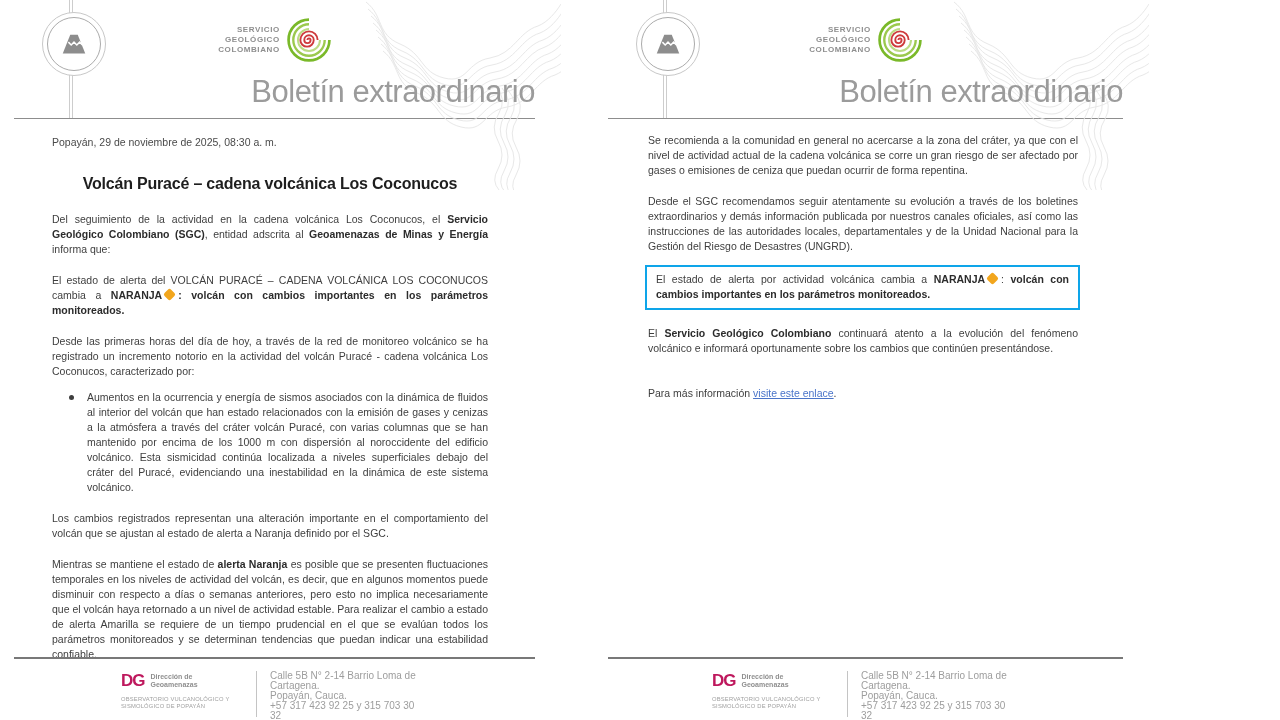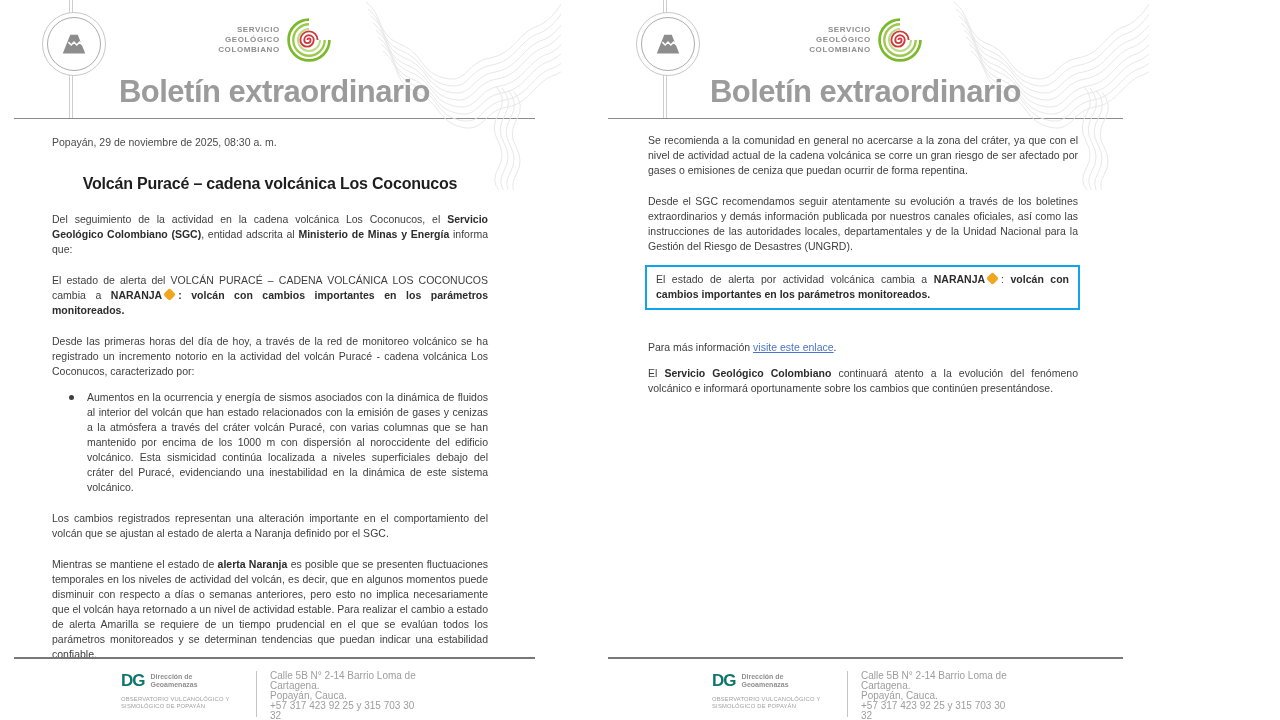--- a/index.html
+++ b/index.html
@@ -17,22 +17,22 @@
            border-left:1px solid #cdcdcd; border-right:1px solid #cdcdcd; }
   .badge { position:absolute; top:12px; left:28px; width:64px; height:64px;
            border:1px solid #c8c8c8; border-radius:50%; background:#fff;
            display:flex; align-items:center; justify-content:center; z-index:2; }
   .badge-inner { width:54px; height:54px; border:1px solid #ababab; border-radius:50%;
                  display:flex; align-items:center; justify-content:center; background:#fff; }
   .sgc-logo { position:absolute; top:16px; left:0; right:0; display:flex;
               justify-content:center; align-items:center; gap:7px; }
   .agency-name { text-align:right; font-size:8px; font-weight:bold; letter-spacing:0.6px;
                  color:#8e8e8e; line-height:10px; }
-  .page-title { position:absolute; top:74px; left:0; right:0; text-align:center;
-                font-size:31px; font-weight:bold; letter-spacing:-0.5px; color:#9b9b9b; }
+  .page-title { position:absolute; top:74px; left:0; right:0; text-align:right;
+                font-size:31px; font-weight:normal; letter-spacing:-0.5px; color:#9b9b9b; }
   .contour { position:absolute; top:0; right:-26px; z-index:0; pointer-events:none; }
 
   
   .page-body { position:absolute; top:119px; left:38px; width:436px;
                font-size:10.5px; line-height:15px; color:#3e3e3e; text-align:justify; z-index:1; }
   .date-line { margin-top:16px; text-align:left; font-size:10.5px; color:#4a4a4a; }
   .doc-heading { margin-top:26px; margin-bottom:21px; text-align:center;
                  font-size:16px; font-weight:bold; letter-spacing:-0.2px; color:#1e1e1e; }
   .para { margin-bottom:11px; }
   .para .b, .b { font-weight:bold; color:#2c2c2c; }
@@ -45,21 +45,21 @@
   .alert-box { border:2px solid #0ea5e9; padding:5px 9px 6px 9px; margin:9px -2px 16px -3px; }
   .more-info { margin-top:30px; }
   a.link { color:#4A74C9; text-decoration:underline; cursor:pointer; }
 
   
   .page-footer { position:absolute; top:657px; left:0; right:0; border-top:2px solid #787878;
                  display:flex; justify-content:center; align-items:flex-start;
                  padding-top:12px; gap:13px; background:#fff; z-index:1; }
   .dg-block { width:122px; }
   .dg-row { display:flex; align-items:center; gap:6px; }
-  .dg-mark { font-size:17px; font-weight:bold; color:#0f766e; letter-spacing:-1px; }
+  .dg-mark { font-size:17px; font-weight:bold; color:#be185d; letter-spacing:-1px; }
   .dg-name { font-size:7px; font-weight:bold; color:#8f8f8f; line-height:8.5px; }
   .observatory { margin-top:5px; font-size:5.8px; color:#a0a0a0; line-height:7px;
                  letter-spacing:0.2px; }
   .foot-divider { width:1px; background:#c4c4c4; height:46px; }
   .address { font-size:10px; color:#9d9d9d; line-height:10px; width:158px; }
 </style>
 </head>
 <body>
 
 <div class="canvas">
@@ -107,21 +107,21 @@
           <path d="M28 14 A14 14 0 1 0 42 28" fill="none" stroke="#BCDC85" stroke-width="2.6"></path>
           <path d="M39 28 A11 11 0 1 0 17 28 A8.5 8.5 0 1 0 34 28 A6 6 0 1 0 22 28 A4 4 0 1 0 30 28 A2 2 0 1 0 26 28" fill="none" stroke="#CE3A3C" stroke-width="2.4"></path>
         </svg>
       </div>
       <div class="page-title">Boletín extraordinario</div>
     </div>
 
     <div class="page-body">
       <div class="date-line">Popayán, 29 de noviembre de 2025, 08:30 a. m.</div>
       <div class="doc-heading">Volcán Puracé – cadena volcánica Los Coconucos</div>
-      <div class="para gap-s"><span>Del seguimiento de la actividad en la cadena volcánica Los Coconucos, el </span><span class="b">Servicio Geológico Colombiano (SGC)</span><span>, entidad adscrita al </span><span class="b">Ministerio de Minas y Energía</span><span> informa que:</span></div>
+      <div class="para gap-s"><span>Del seguimiento de la actividad en la cadena volcánica Los Coconucos, el </span><span class="b">Servicio Geológico Colombiano (SGC)</span><span>, entidad adscrita al </span><span class="b">Geoamenazas de Minas y Energía</span><span> informa que:</span></div>
       <div class="para gap-s"><span>El estado de alerta del VOLCÁN PURACÉ – CADENA VOLCÁNICA LOS COCONUCOS cambia a </span><span class="b">NARANJA</span><span class="diamond"></span><span class="b">: </span><span class="b">volcán con cambios importantes en los parámetros monitoreados.</span></div>
       <div class="para"><span>Desde las primeras horas del día de hoy, a través de la red de monitoreo volcánico se ha registrado un incremento notorio en la actividad del volcán Puracé - cadena volcánica Los Coconucos, caracterizado por:</span></div>
       <div class="bullet-item"><span>Aumentos en la ocurrencia y energía de sismos asociados con la dinámica de fluidos al interior del volcán que han estado relacionados con la emisión de gases y cenizas a la atmósfera a través del cráter volcán Puracé, con varias columnas que se han mantenido por encima de los 1000 m con dispersión al noroccidente del edificio volcánico. Esta sismicidad continúa localizada a niveles superficiales debajo del cráter del Puracé, evidenciando una inestabilidad en la dinámica de este sistema volcánico.</span></div>
       <div class="para gap-s"><span>Los cambios registrados representan una alteración importante en el comportamiento del volcán que se ajustan al estado de alerta a Naranja definido por el SGC.</span></div>
       <div class="para"><span>Mientras se mantiene el estado de </span><span class="b">alerta Naranja</span><span> es posible que se presenten fluctuaciones temporales en los niveles de actividad del volcán, es decir, que en algunos momentos puede disminuir con respecto a días o semanas anteriores, pero esto no implica necesariamente que el volcán haya retornado a un nivel de actividad estable. Para realizar el cambio a estado de alerta Amarilla se requiere de un tiempo prudencial en el que se evalúan todos los parámetros monitoreados y se determinan tendencias que puedan indicar una estabilidad confiable.</span></div>
     </div>
 
     <div class="page-footer">
       <div class="dg-block">
         <div class="dg-row">
@@ -186,22 +186,22 @@
           <path d="M39 28 A11 11 0 1 0 17 28 A8.5 8.5 0 1 0 34 28 A6 6 0 1 0 22 28 A4 4 0 1 0 30 28 A2 2 0 1 0 26 28" fill="none" stroke="#CE3A3C" stroke-width="2.4"></path>
         </svg>
       </div>
       <div class="page-title">Boletín extraordinario</div>
     </div>
 
     <div class="page-body" style="left:40px; width:430px; padding-top:14px;">
       <div class="para gap-s"><span>Se recomienda a la comunidad en general no acercarse a la zona del cráter, ya que con el nivel de actividad actual de la cadena volcánica se corre un gran riesgo de ser afectado por gases o emisiones de ceniza que puedan ocurrir de forma repentina.</span></div>
       <div class="para"><span>Desde el SGC recomendamos seguir atentamente su evolución a través de los boletines extraordinarios y demás información publicada por nuestros canales oficiales, así como las instrucciones de las autoridades locales, departamentales y de la Unidad Nacional para la Gestión del Riesgo de Desastres (UNGRD).</span></div>
       <div class="alert-box"><span>El estado de alerta por actividad volcánica cambia a </span><span class="b">NARANJA</span><span class="diamond"></span><span>: </span><span class="b">volcán con cambios importantes en los parámetros monitoreados.</span></div>
+      <div class="para"><span>El </span><span class="b">Servicio Geológico Colombiano</span><span> continuará atento a la evolución del fenómeno volcánico e informará oportunamente sobre los cambios que continúen presentándose.</span></div>
       <div class="para more-info"><span>Para más información </span><a class="link" href="#">visite este enlace</a><span>.</span></div>
-      <div class="para"><span>El </span><span class="b">Servicio Geológico Colombiano</span><span> continuará atento a la evolución del fenómeno volcánico e informará oportunamente sobre los cambios que continúen presentándose.</span></div>
     </div>
 
     <div class="page-footer">
       <div class="dg-block">
         <div class="dg-row">
           <span class="dg-mark">DG</span>
           <span class="dg-name">
             <div>Dirección de</div>
             <div>Geoamenazas</div>
           </span>

